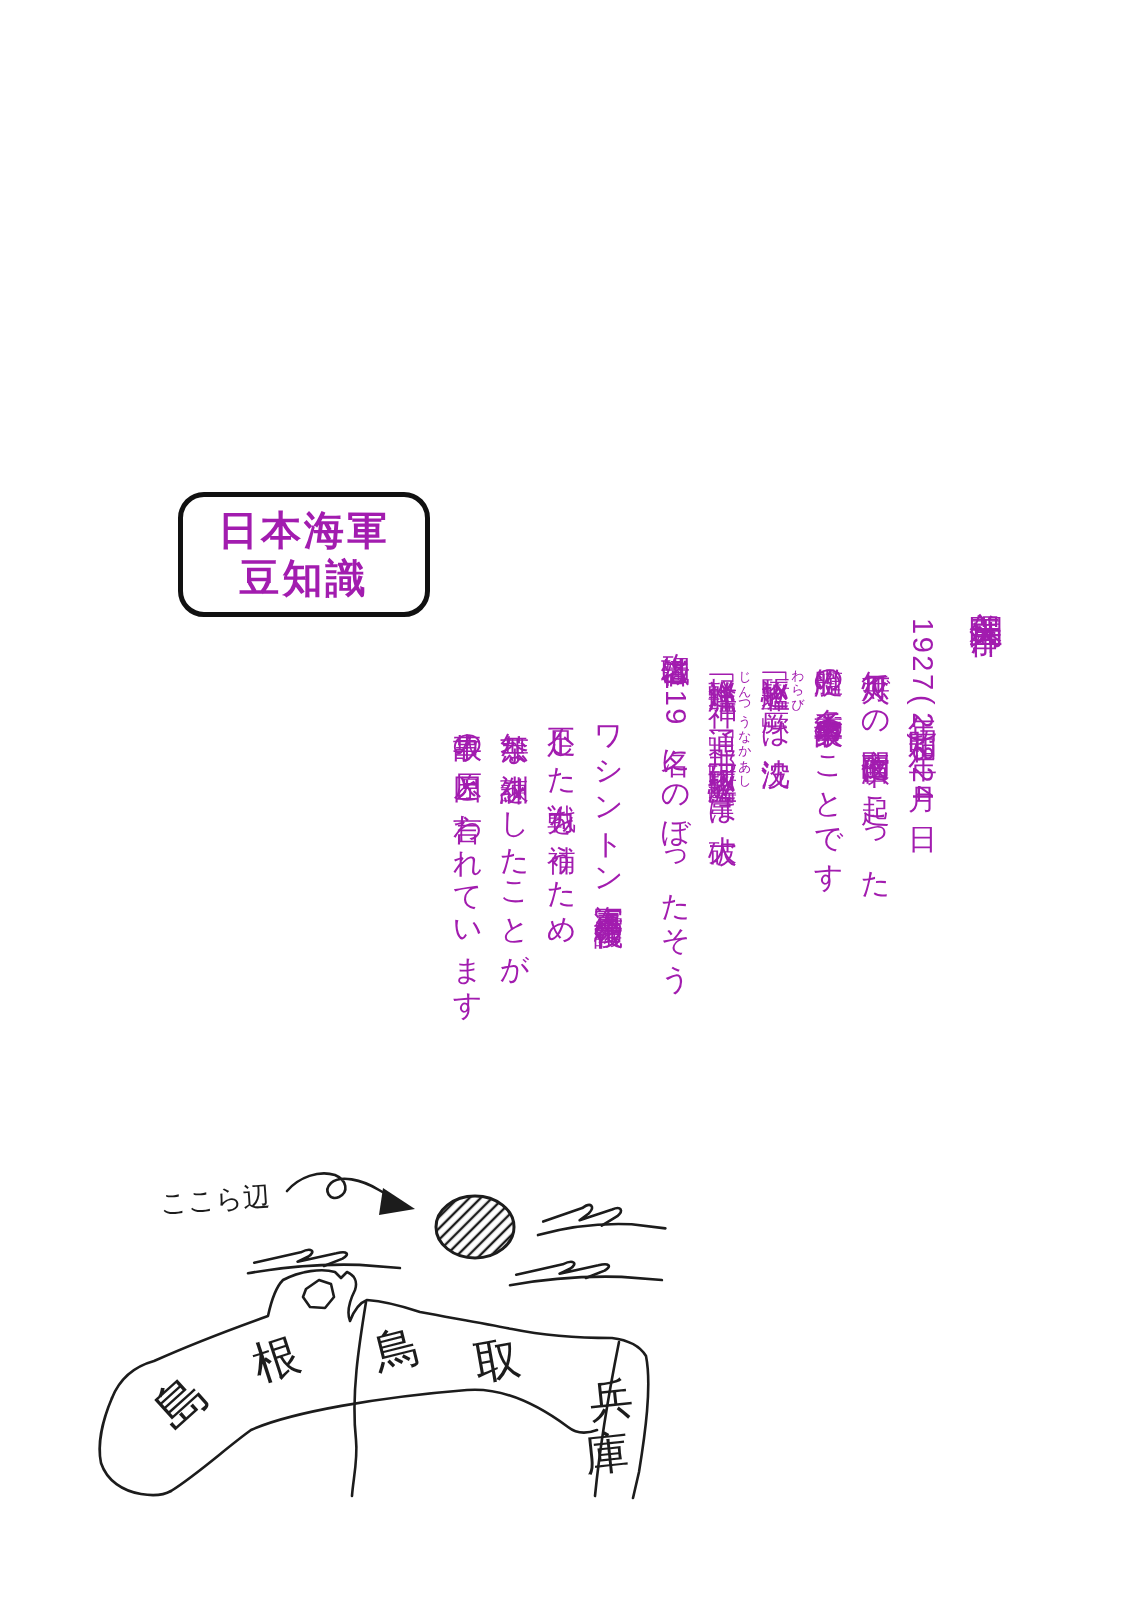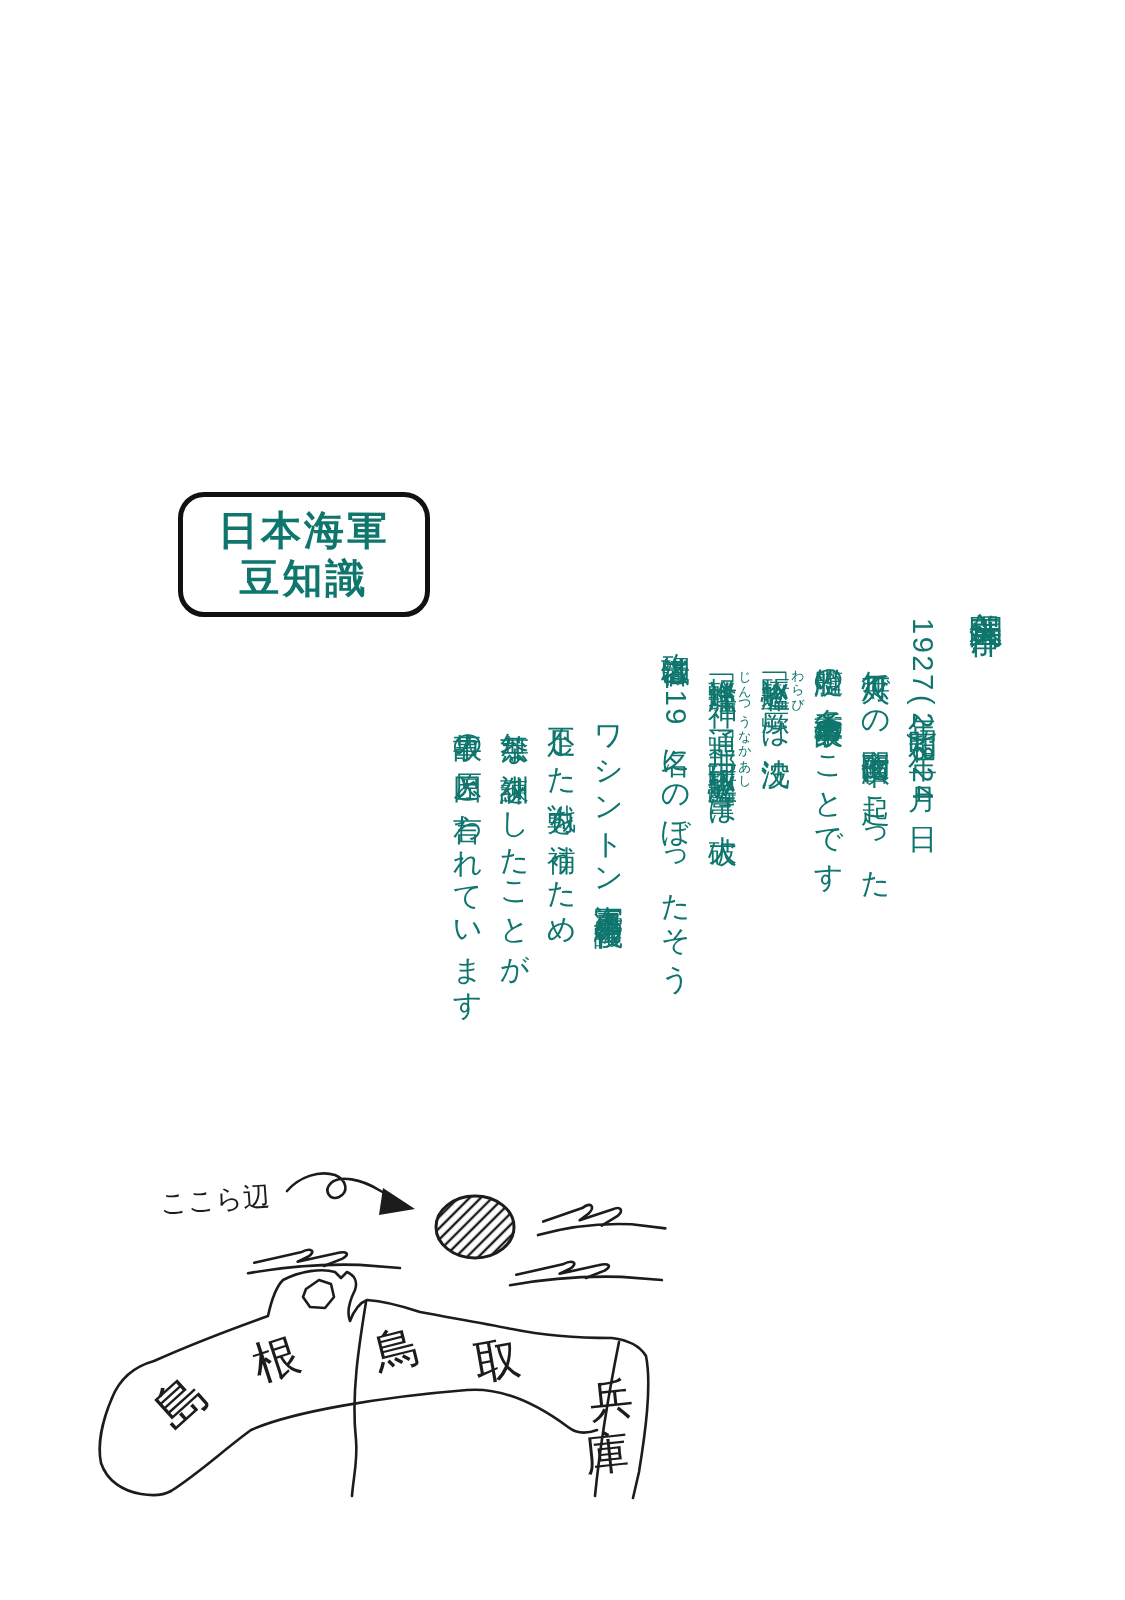--- a/index.html
+++ b/index.html
@@ -1,19 +1,19 @@
 <!DOCTYPE html>
 <html lang="ja"><head>
 <meta charset="utf-8">
 <style>
   html,body{margin:0;padding:0;background:#e8e8e8;}
   .page{
     position:relative;width:1125px;height:1600px;background:#ffffff;
     overflow:hidden;margin:0 auto;
-    font-family:"Liberation Sans","DejaVu Sans",sans-serif;color:#0f766e;
+    font-family:"Liberation Sans","DejaVu Sans",sans-serif;color:#a21caf;
   }
   
   .badge{
     position:absolute;left:178px;top:492px;width:252px;height:125px;
     border:5px solid #111111;border-radius:26px;box-sizing:border-box;
     display:flex;flex-direction:column;align-items:center;justify-content:center;
     background:#ffffff;
   }
   .badge .bl{font-weight:bold;font-size:40px;line-height:1.18;letter-spacing:3px;white-space:nowrap;}
   

